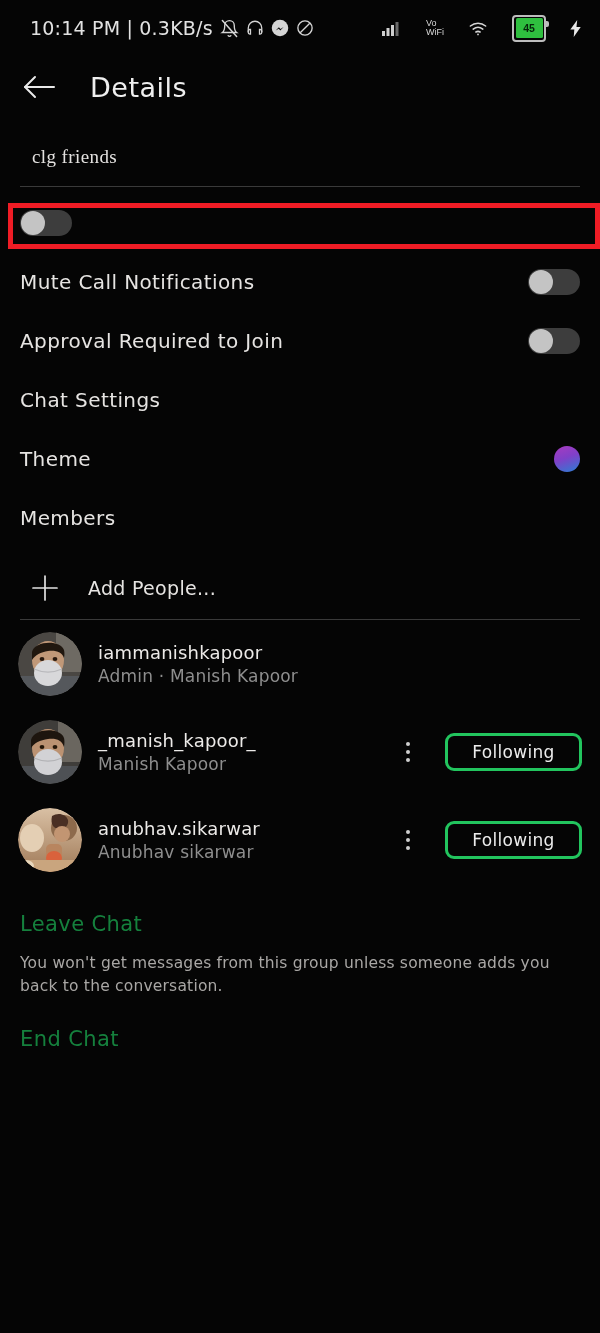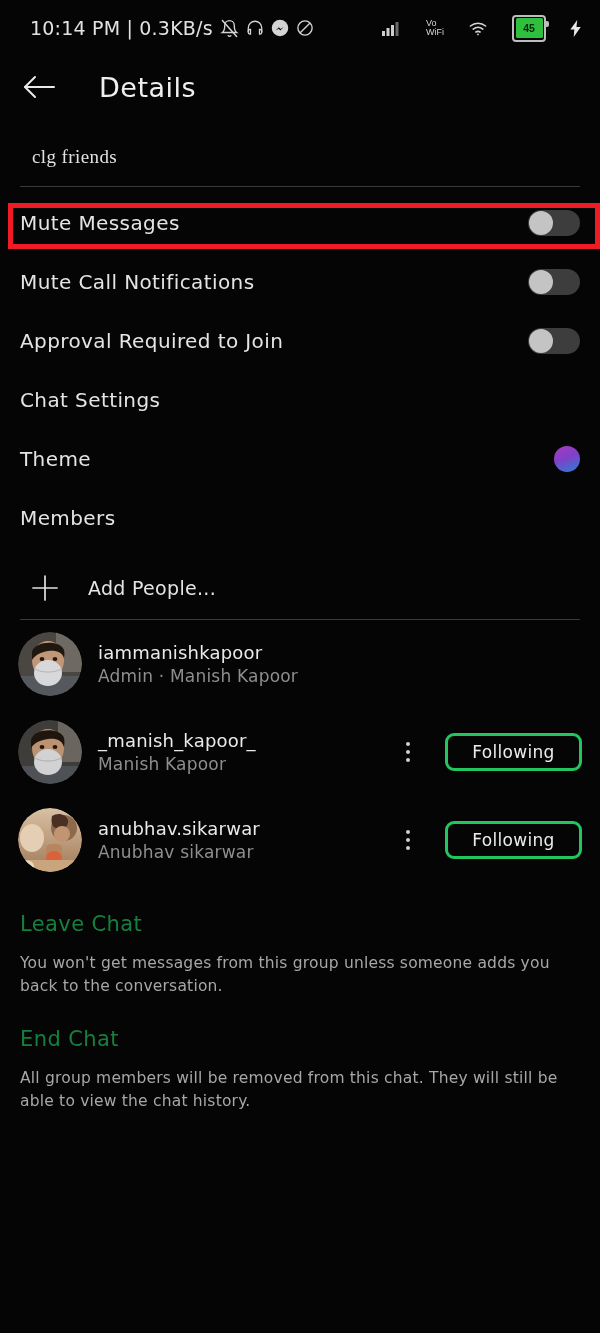--- a/index.html
+++ b/index.html
@@ -73,21 +73,21 @@
     color: #06240a;
     font-family: "Liberation Sans", sans-serif;
   }
 
   
   .header {
     height: 62px;
     display: flex;
     align-items: center;
     padding: 0 22px;
-    gap: 43px;
+    gap: 34px;
   }
   .back-arrow { cursor: pointer; display: flex; align-items: center; }
   .page-title {
     font-size: 27px;
     color: #efefef;
     font-family: "DejaVu Sans", sans-serif;
     letter-spacing: .5px;
   }
 
   
@@ -322,21 +322,20 @@
 </div>
 
 <div class="group-name-wrap">
   <div class="group-name">clg friends</div>
 </div>
 <div class="divider"></div>
 
 <div class="rows">
 
   <div class="row">
-    <span class="row-label">Mute Messages</span>
     <span class="toggle">
         <span class="knob"></span>
       </span>
   </div>
 
 
   <div class="row">
     <span class="row-label">Mute Call Notifications</span>
     <span class="toggle">
         <span class="knob"></span>
@@ -475,16 +474,15 @@
     <button class="follow-btn">Following</button>
   </div>
 
 </div>
 
 <div class="danger">
   <div class="danger-title">Leave Chat</div>
   <div class="danger-desc">You won't get messages from this group unless someone adds you back to the conversation.</div>
 
   <div class="danger-title">End Chat</div>
-  <div class="danger-desc">All group members will be removed from this chat. They will still be able to view the chat history.</div>
 </div>
 
 <div class="annotation"></div>
 
 </body></html>

